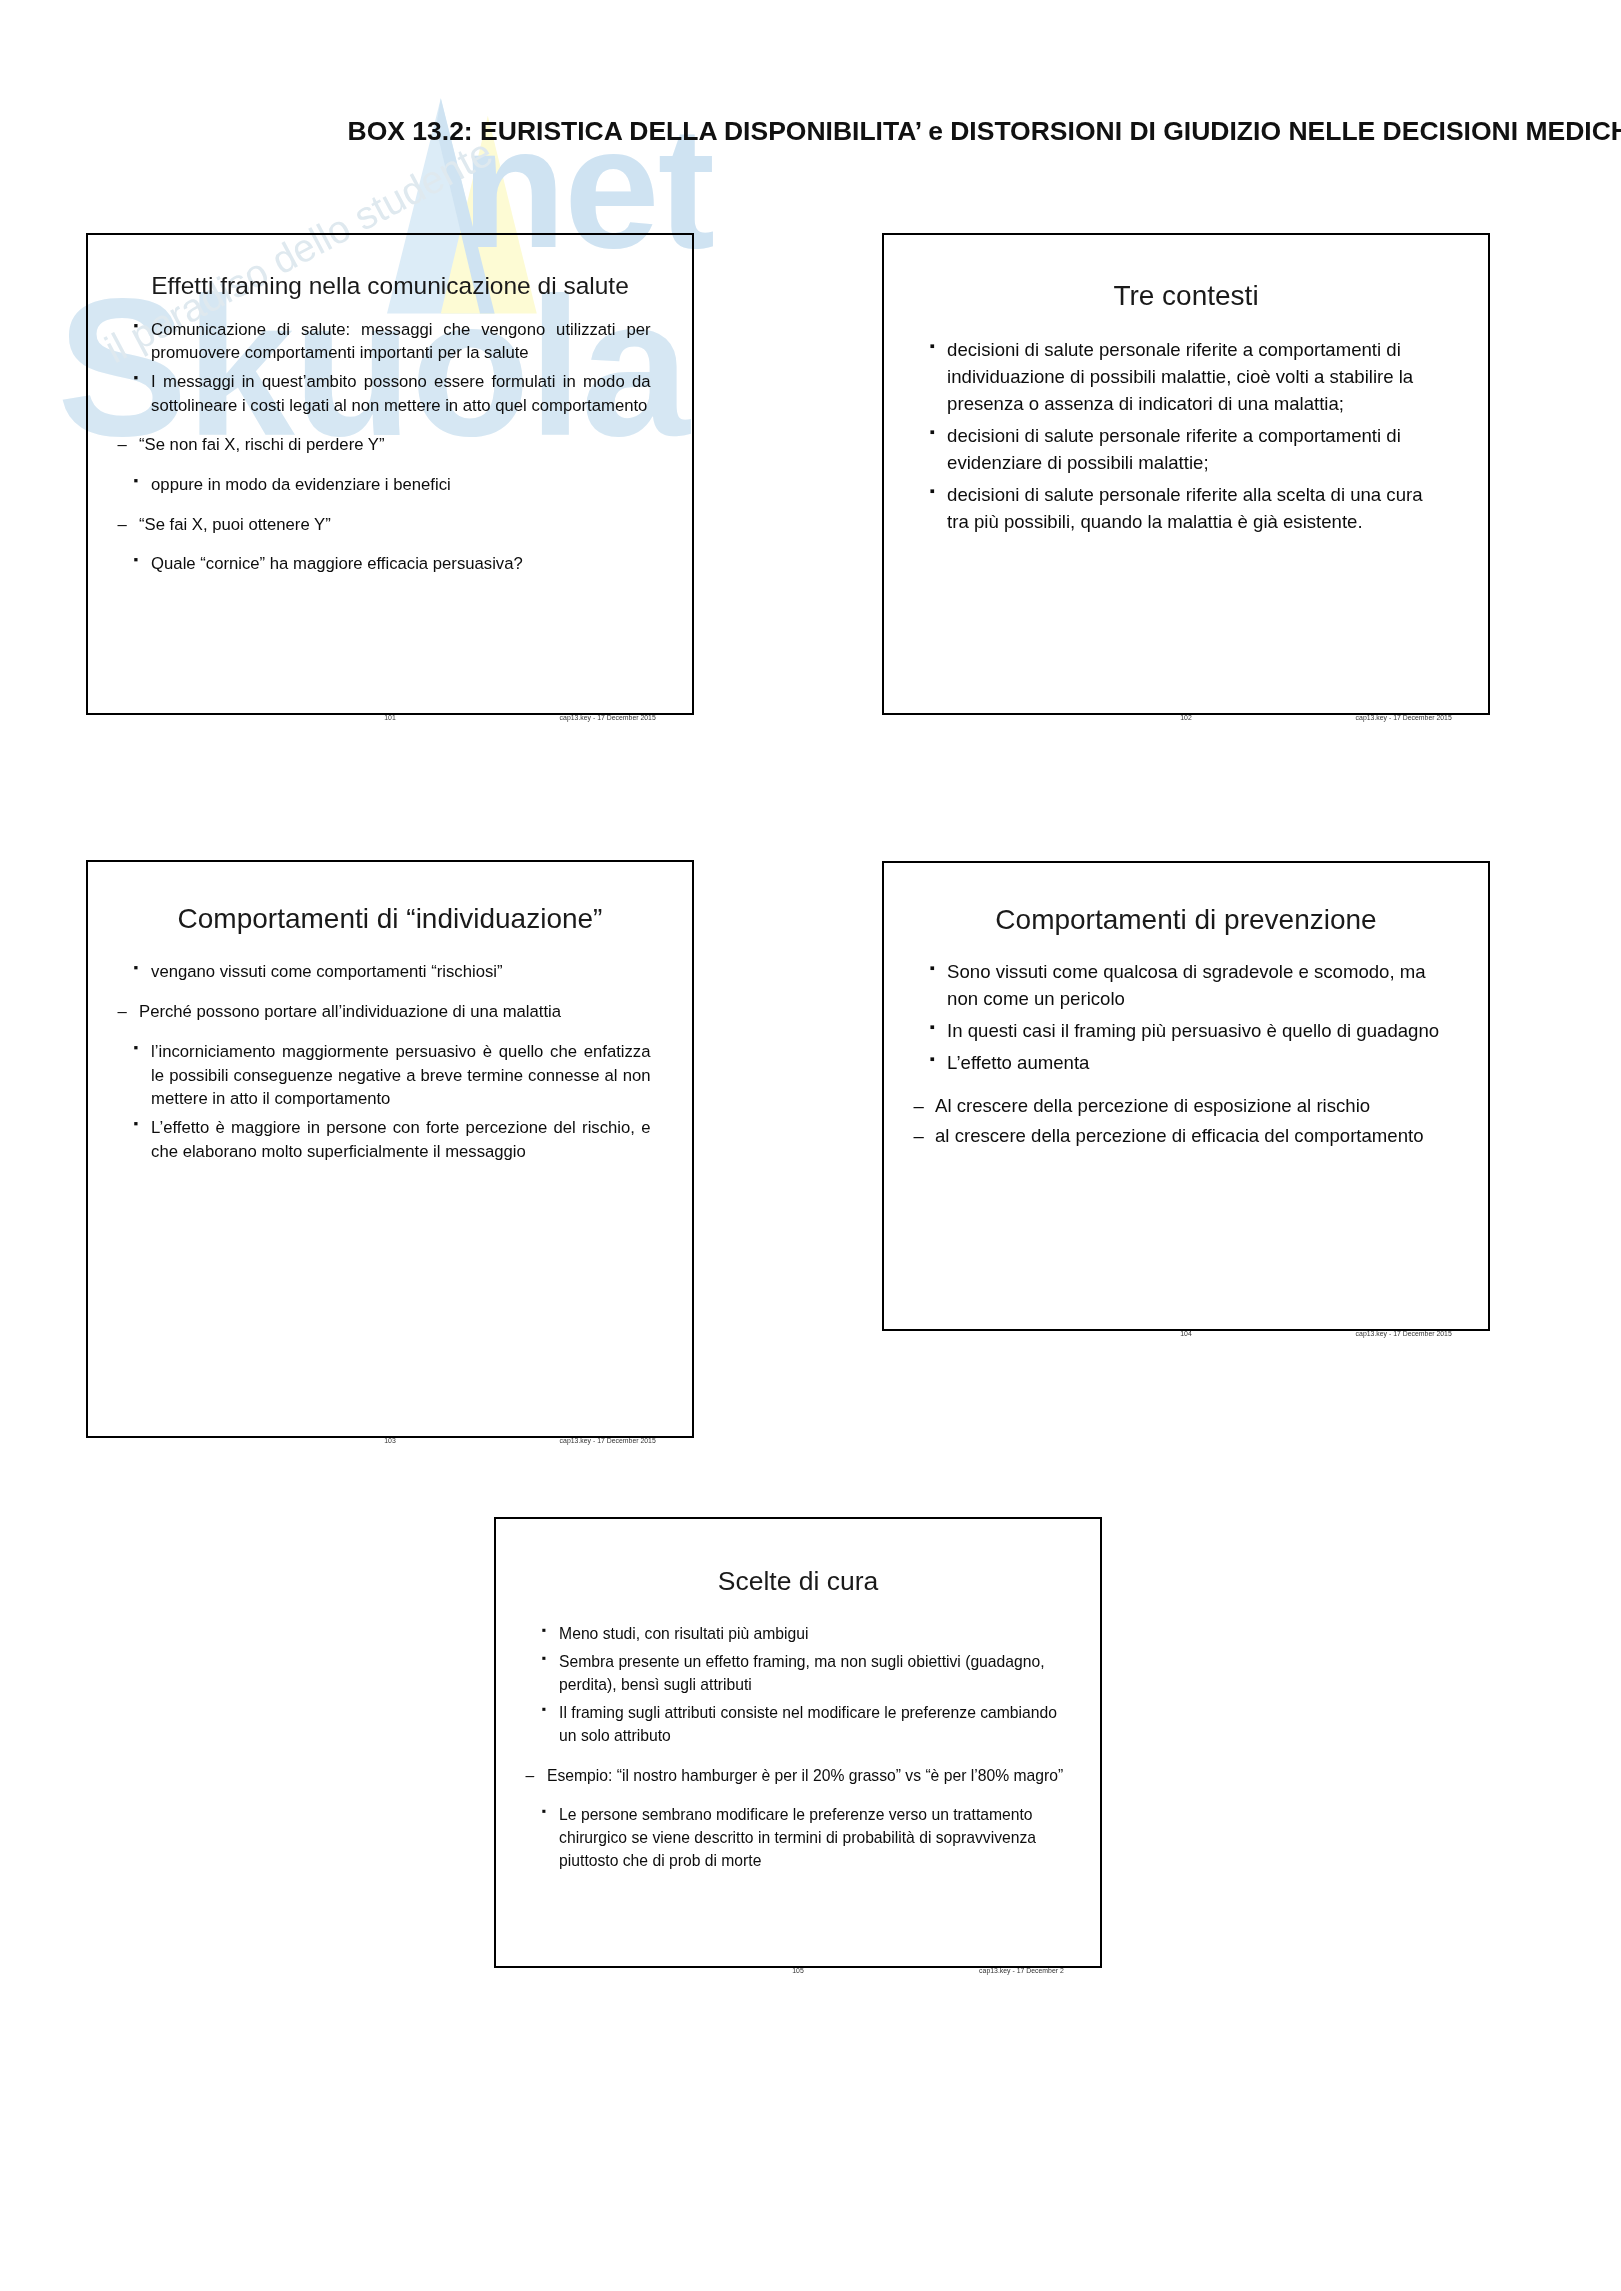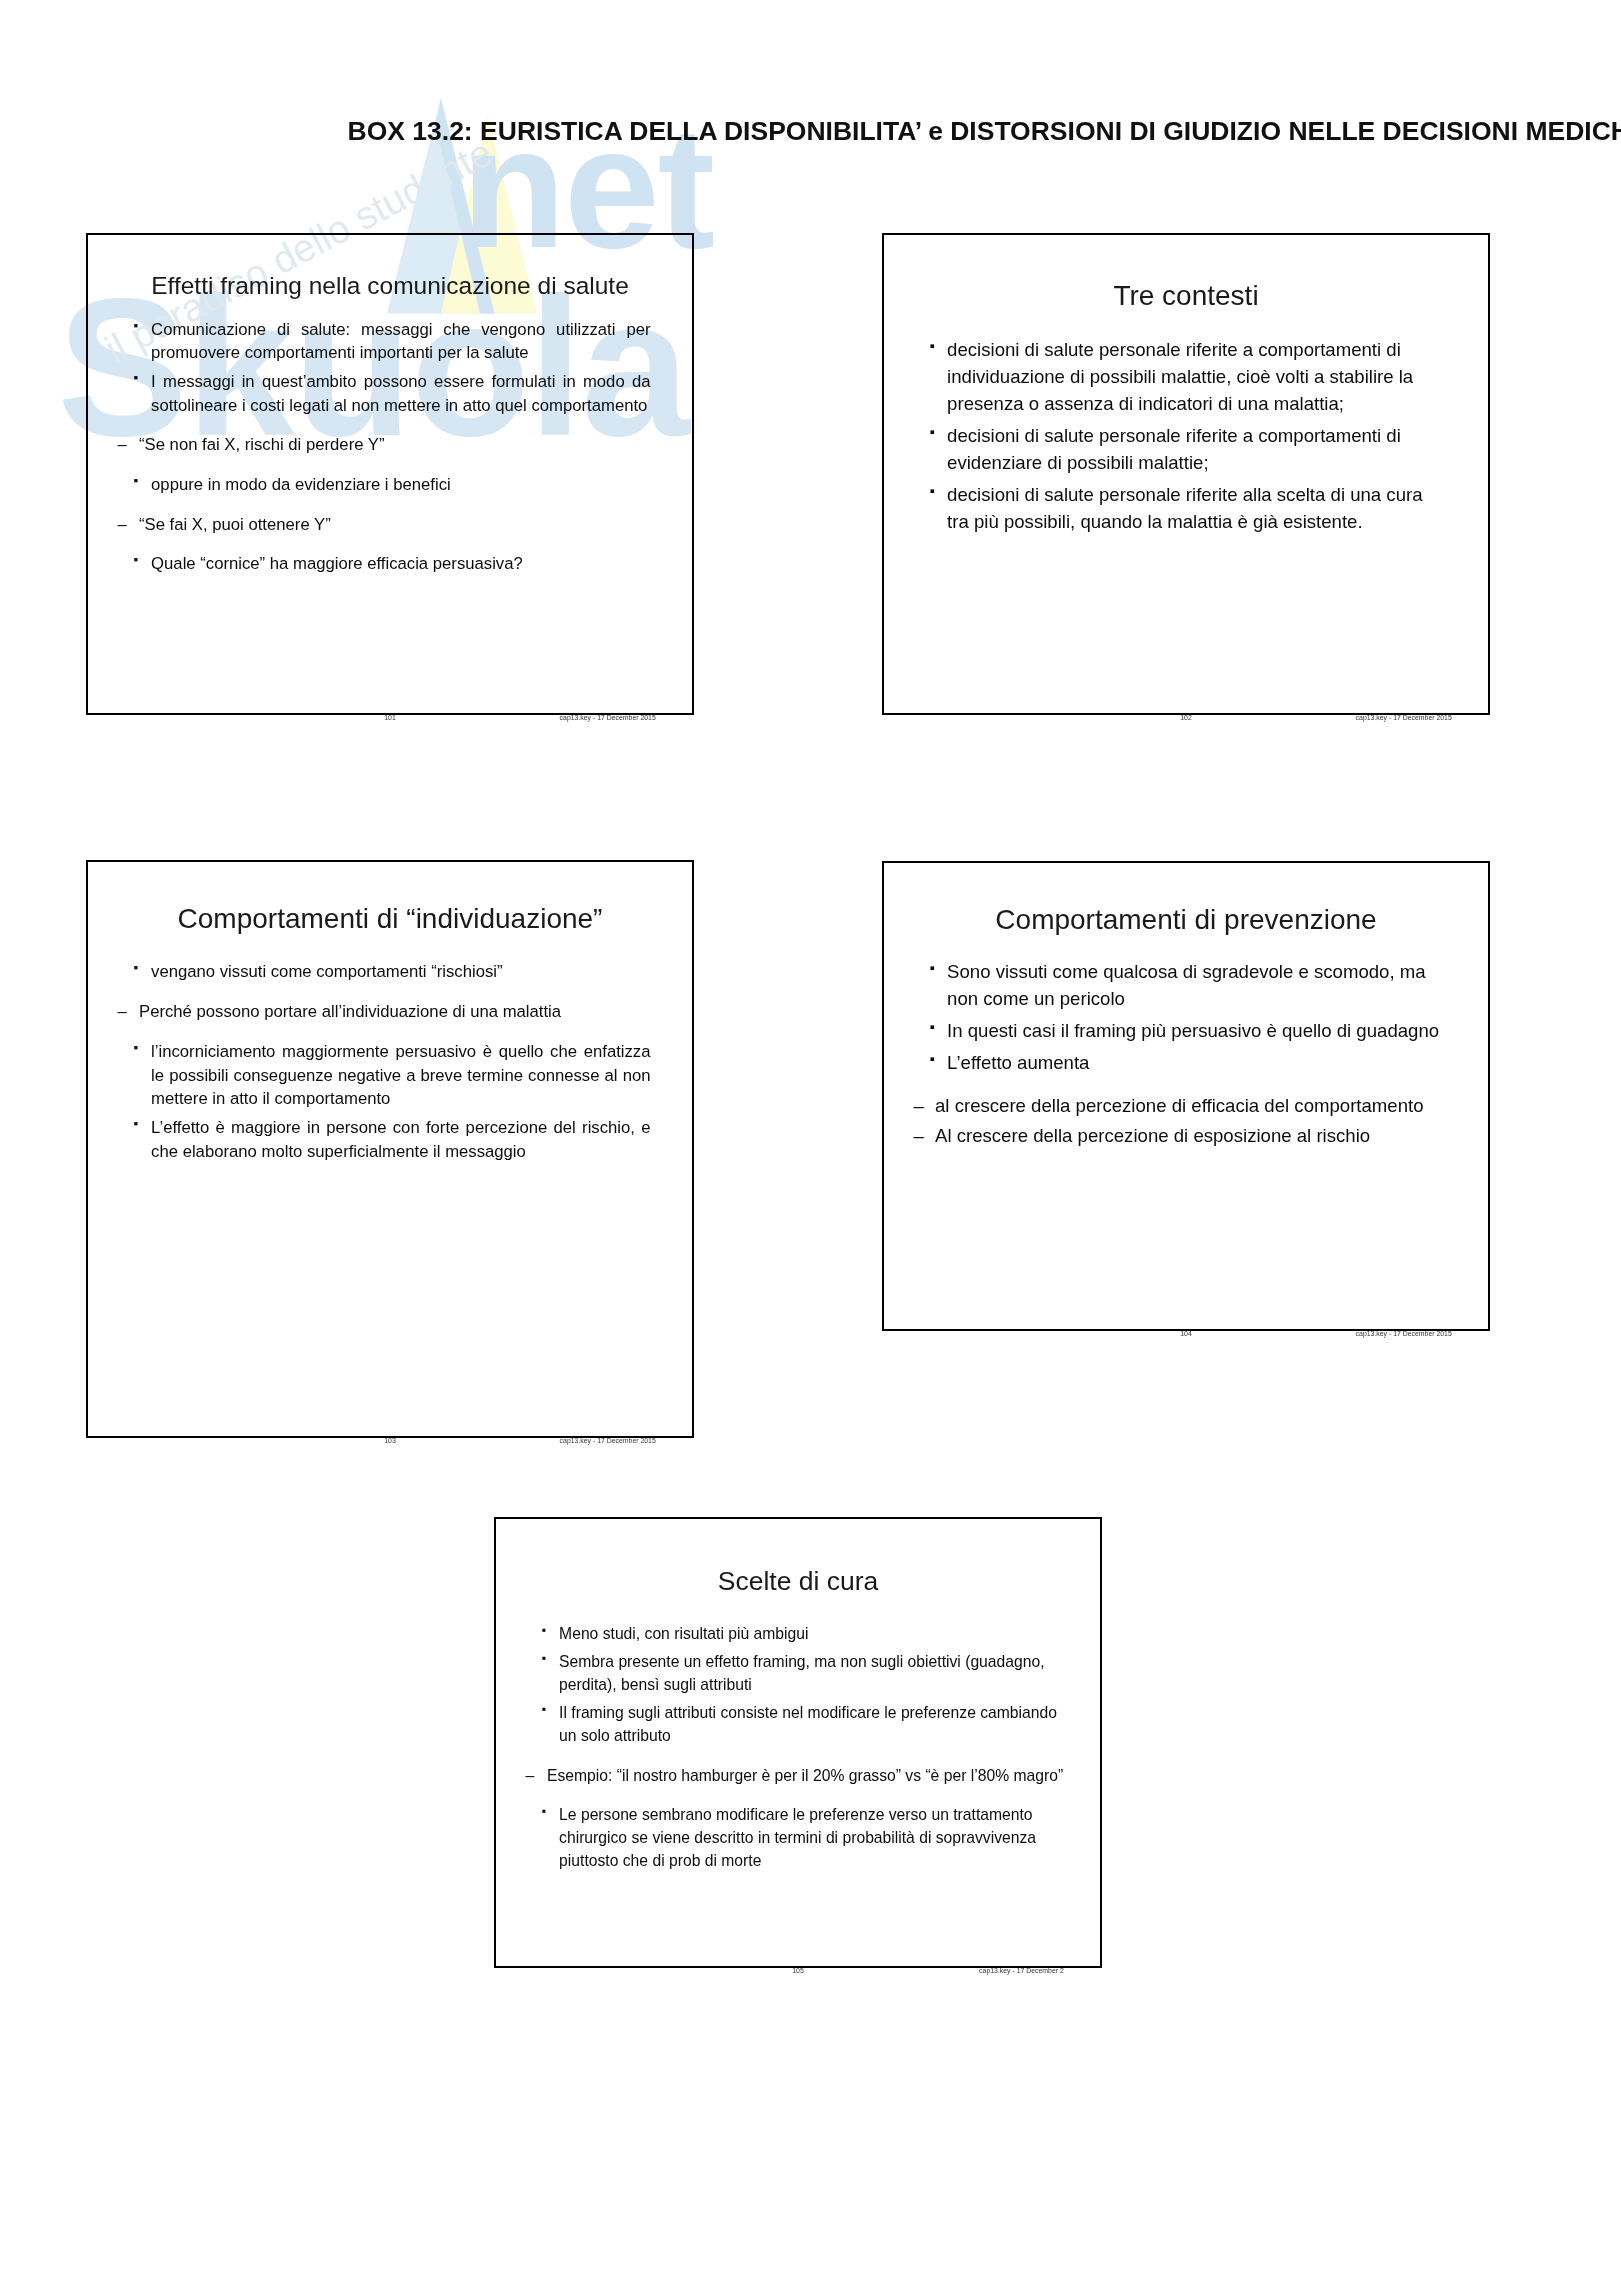--- a/index.html
+++ b/index.html
@@ -271,22 +271,22 @@
 <div class="slide" id="slide-4">
   <div class="slide-inner">
     <div class="slide-title">Comportamenti di prevenzione</div>
     <div class="slide-body">
       <ul class="lv1">
         <li>Sono vissuti come qualcosa di sgradevole e scomodo, ma non come un pericolo</li>
         <li>In questi casi il framing più persuasivo è quello di guadagno</li>
         <li>L’effetto aumenta</li>
       </ul>
       <ul class="lv2">
+        <li>Al crescere della percezione di esposizione al rischio</li>
         <li>al crescere della percezione di efficacia del comportamento</li>
-        <li>Al crescere della percezione di esposizione al rischio</li>
       </ul>
     </div>
   </div>
   <div class="slide-footer">
     <span class="foot-num">104</span>
     <span class="foot-src">cap13.key - 17 December 2015</span>
   </div>
 </div>
 
 <div class="slide" id="slide-5">

